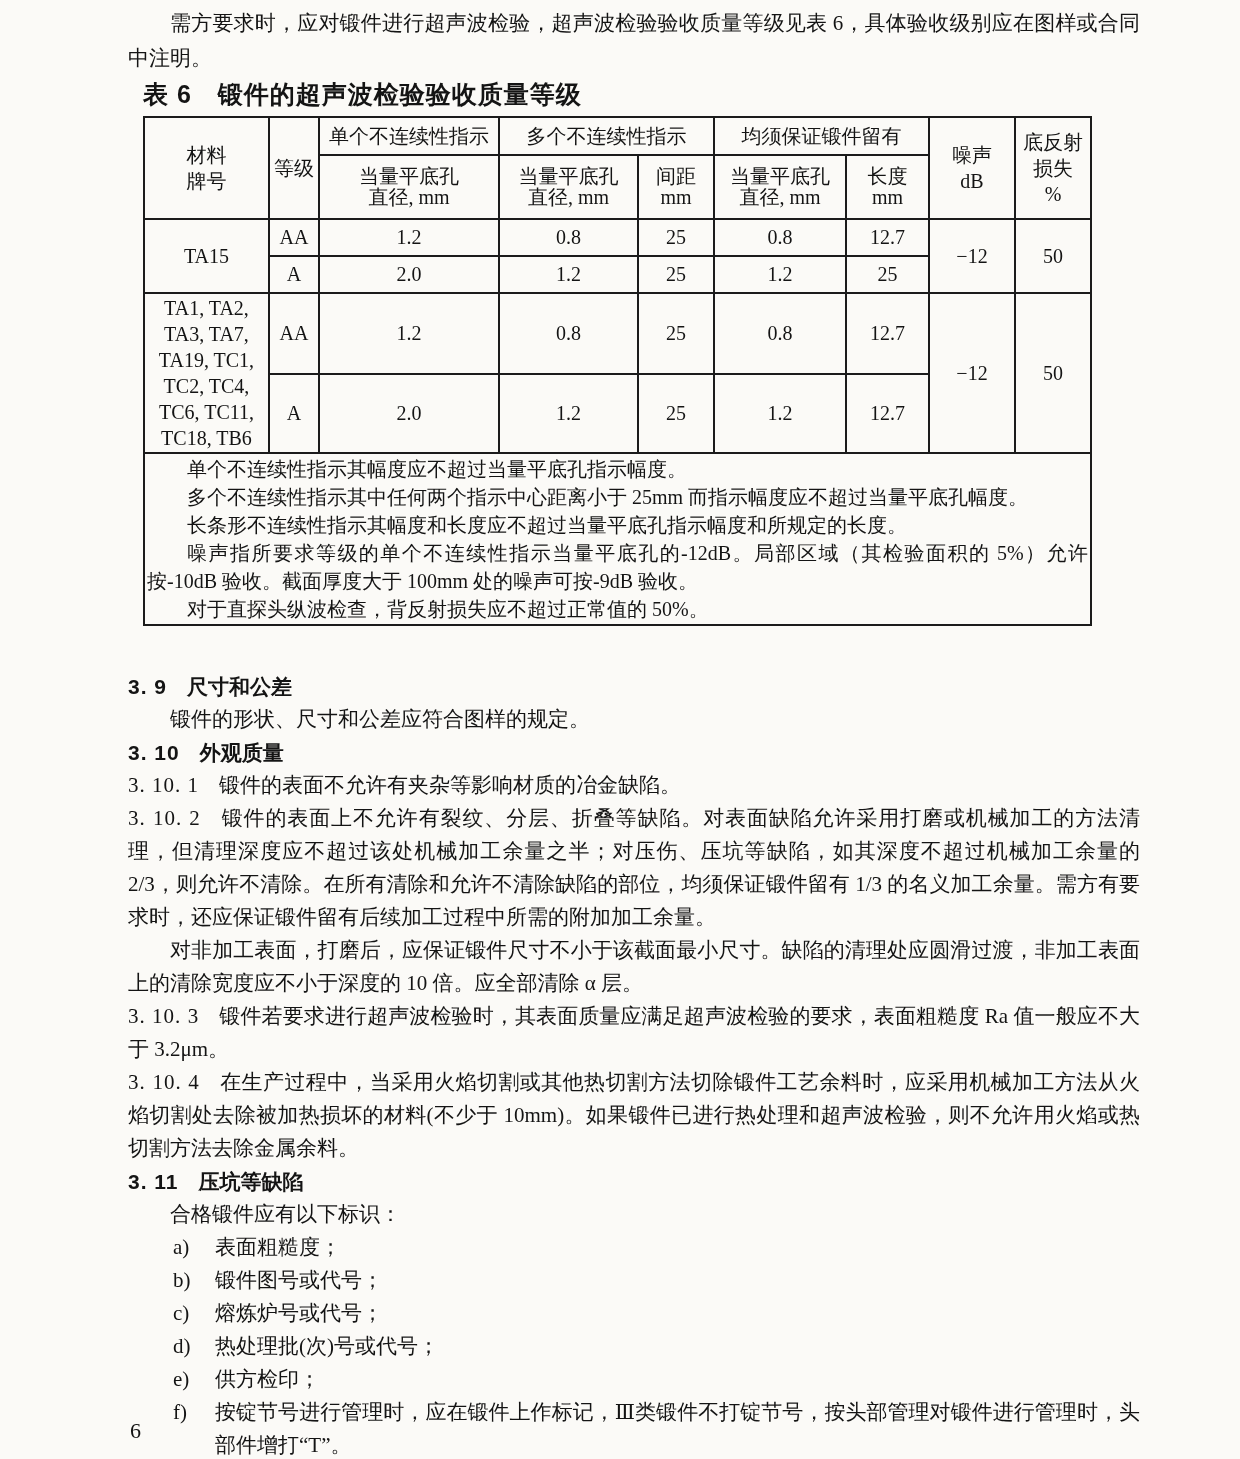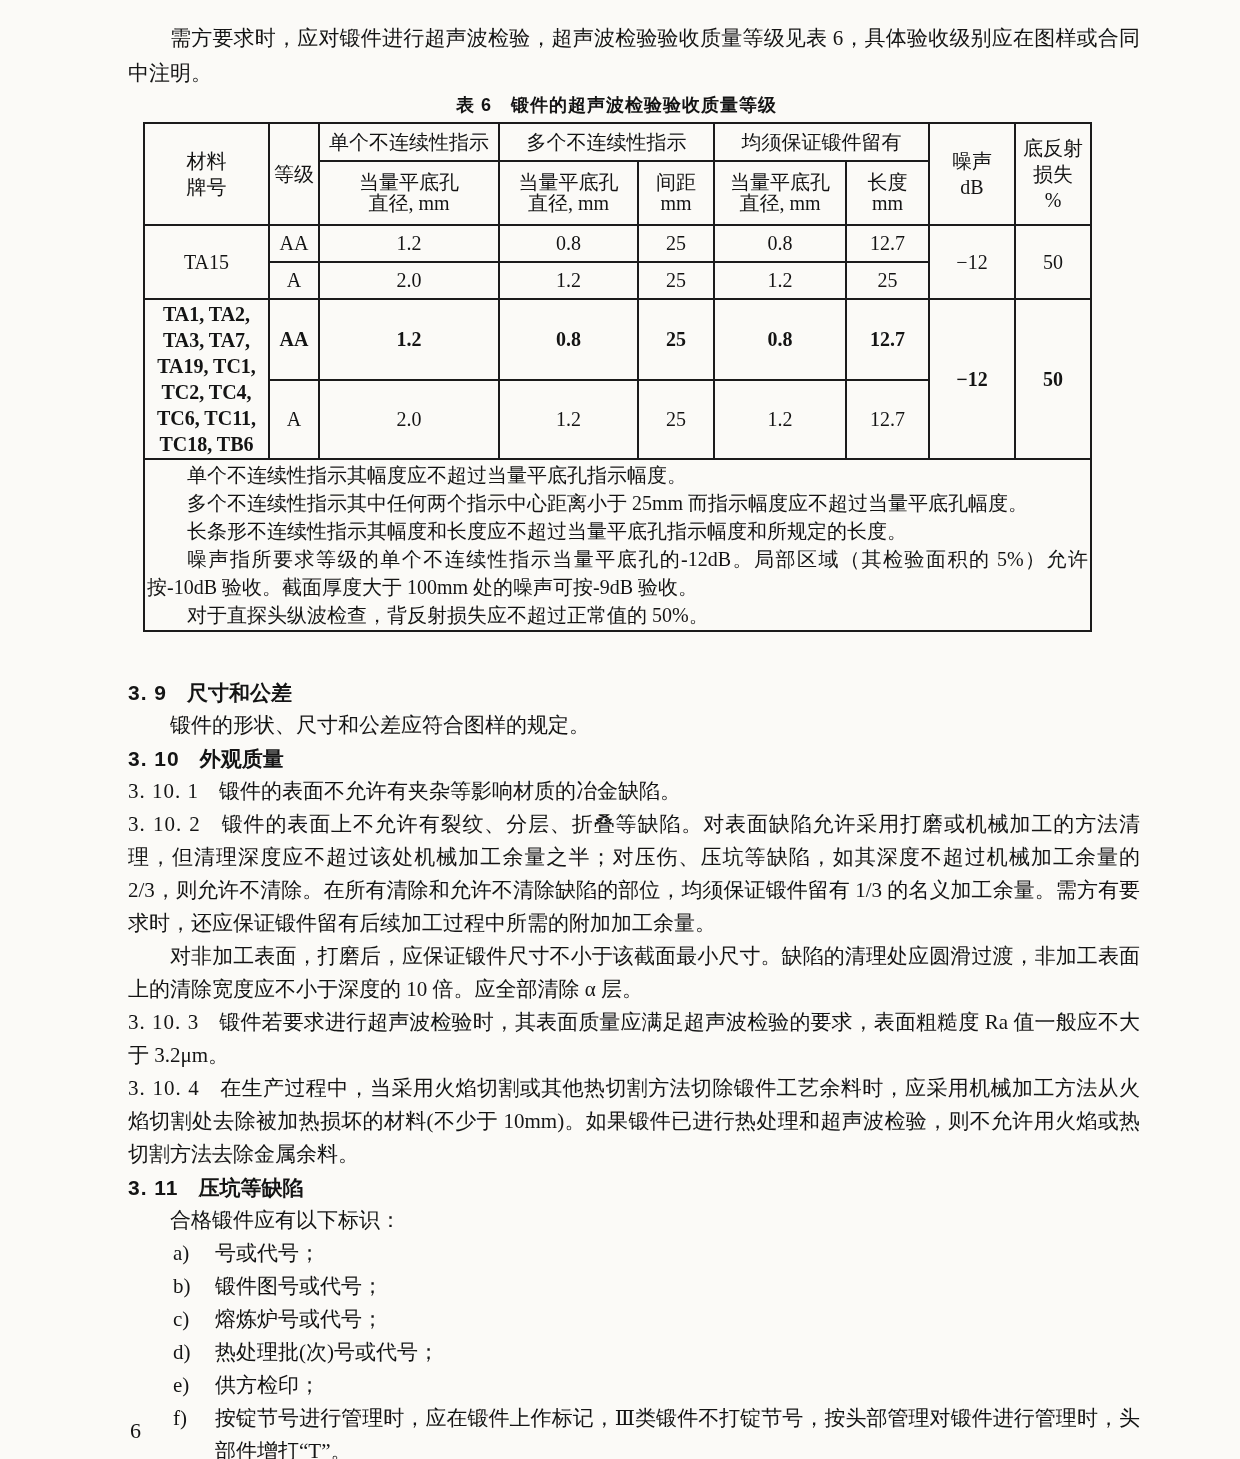--- a/index.html
+++ b/index.html
@@ -2,38 +2,38 @@
 <html><head>
 <meta charset="utf-8">
 <style>
   html,body{margin:0;padding:0;background:#e9e9e7;}
   .page{
     position:relative;
     width:1240px;height:1459px;
     margin:0 auto;
     background:#fbfaf7;
     box-sizing:border-box;
-    padding:21px 100px 0 128px;
+    padding:6px 100px 0 128px;
     color:#141414;
     font-family:"Liberation Serif","DejaVu Serif",serif;
     overflow:hidden;
   }
   .body-text{font-size:21px;line-height:33px;margin-top:44px;}
   p{margin:0;}
   .intro{
     width:1012px;
     font-size:21px;line-height:35px;
     text-align:justify;
     text-indent:2em;
   }
   .tbl-title{
     width:947px;margin-left:15px;
     margin-top:2px;margin-bottom:5px;
-    text-align:center;
-    font-size:18px;font-weight:bold;
+    text-align:left;
+    font-size:25px;font-weight:bold;
     font-family:"Liberation Sans","DejaVu Sans",sans-serif;
     letter-spacing:1px;
   }
   table.t6{
     margin-left:15px;
     width:947px;
     border-collapse:collapse;
     table-layout:fixed;
     font-size:20px;
   }
@@ -41,21 +41,21 @@
     border:2px solid #1b1b1b;
     text-align:center;vertical-align:middle;
     padding:1px 2px;
     font-weight:normal;
   }
   .pre{white-space:pre-line;}
   tr.hr1 th{height:34px;line-height:26px;}
   tr.hr2 th{height:60px;line-height:21px;}
   tr.dr1 td{height:33px;}
   tr.dr2 td{height:33px;}
-  tr.dr3 td{height:76px;font-weight:bold;}
+  tr.dr3 td{height:76px;}
   tr.dr4 td{height:74px;}
   td.mat2{line-height:26px;font-size:20px;}
   td.notes-cell{
     text-align:left;vertical-align:top;
     padding:5px 10px 6px 8px;
     height:156px;
   }
   .note{
     font-size:20px;line-height:28px;
     text-indent:2em;text-align:justify;
@@ -198,21 +198,21 @@
 
     <p class="para"><span class="secnum">3. 10. 4</span><span class="num-gap"></span><span>在生产过程中，当采用火焰切割或其他热切割方法切除锻件工艺余料时，应采用机械加工方法从火焰切割处去除被加热损坏的材料(不少于 10mm)。如果锻件已进行热处理和超声波检验，则不允许用火焰或热切割方法去除金属余料。</span></p>
 
     <p class="para heading"><span class="secnum">3. 11</span><span class="num-gap"></span><span>压坑等缺陷</span></p>
 
     <p class="para p-indent">合格锻件应有以下标识：</p>
 
     <div class="list">
       <div class="list-item">
           <span class="list-letter">a)</span>
-          <span class="list-text">号或代号；</span>
+          <span class="list-text">表面粗糙度；</span>
         </div>
       <div class="list-item">
           <span class="list-letter">b)</span>
           <span class="list-text">锻件图号或代号；</span>
         </div>
       <div class="list-item">
           <span class="list-letter">c)</span>
           <span class="list-text">熔炼炉号或代号；</span>
         </div>
       <div class="list-item">

